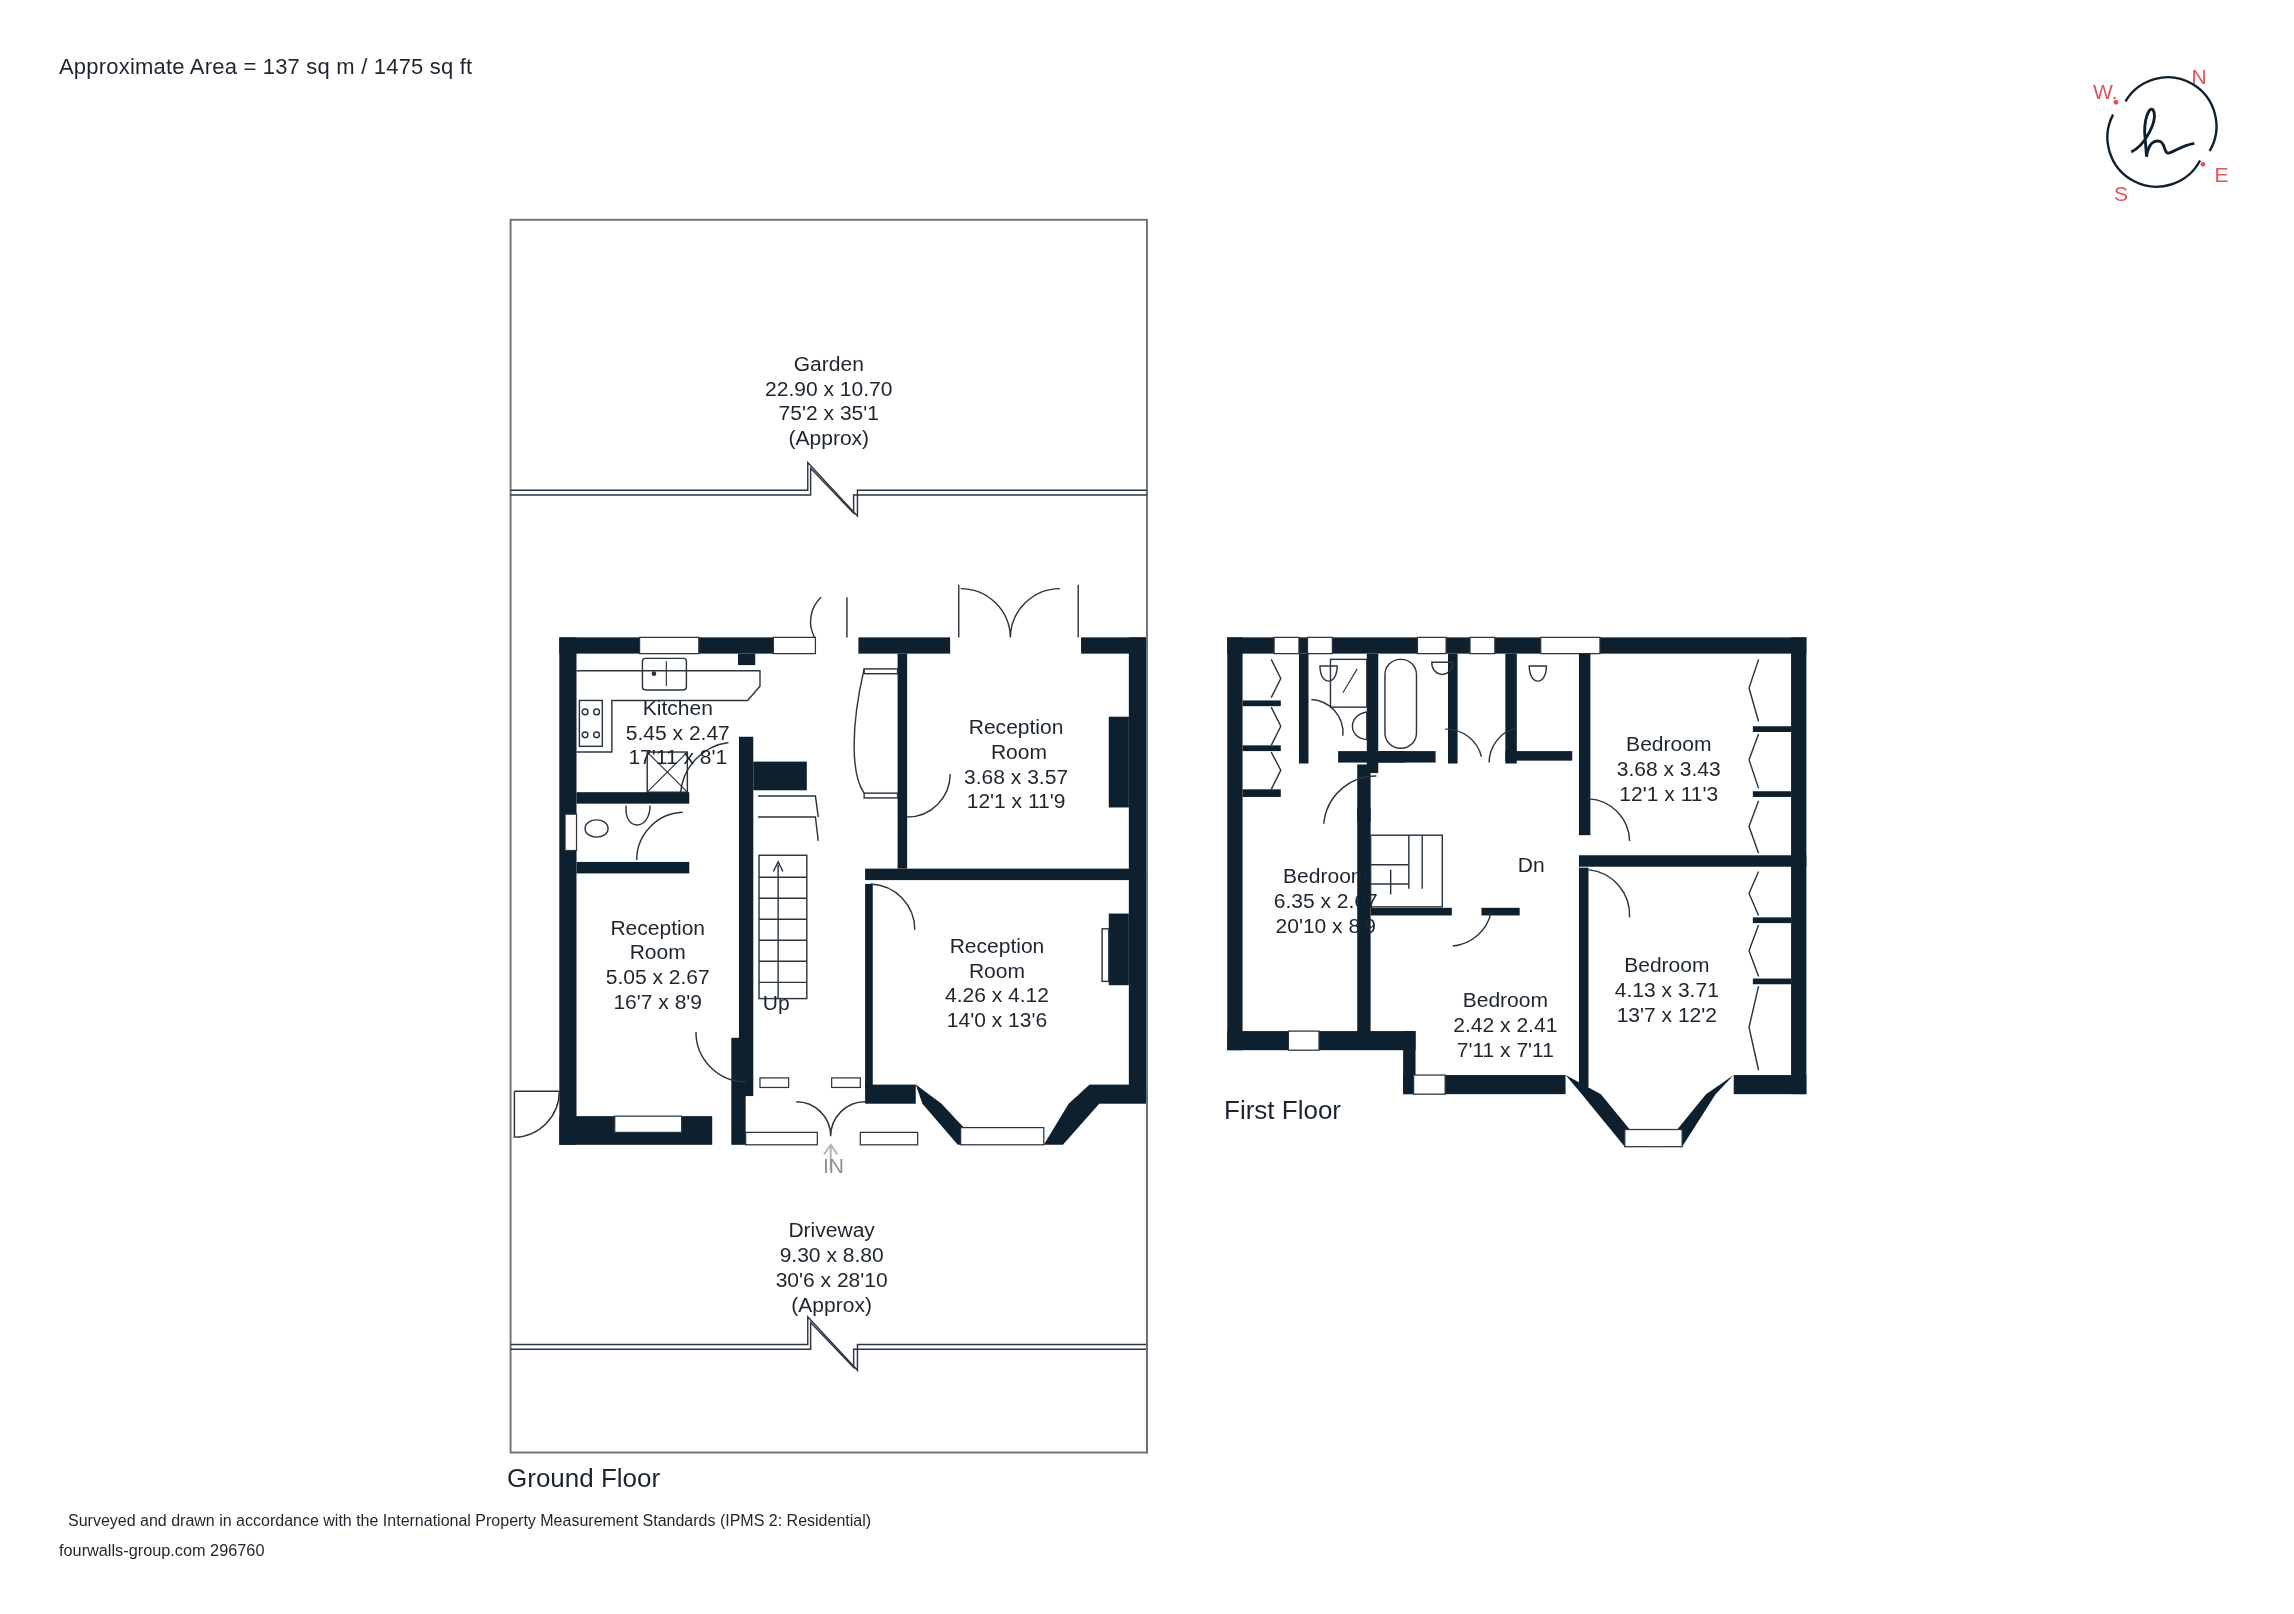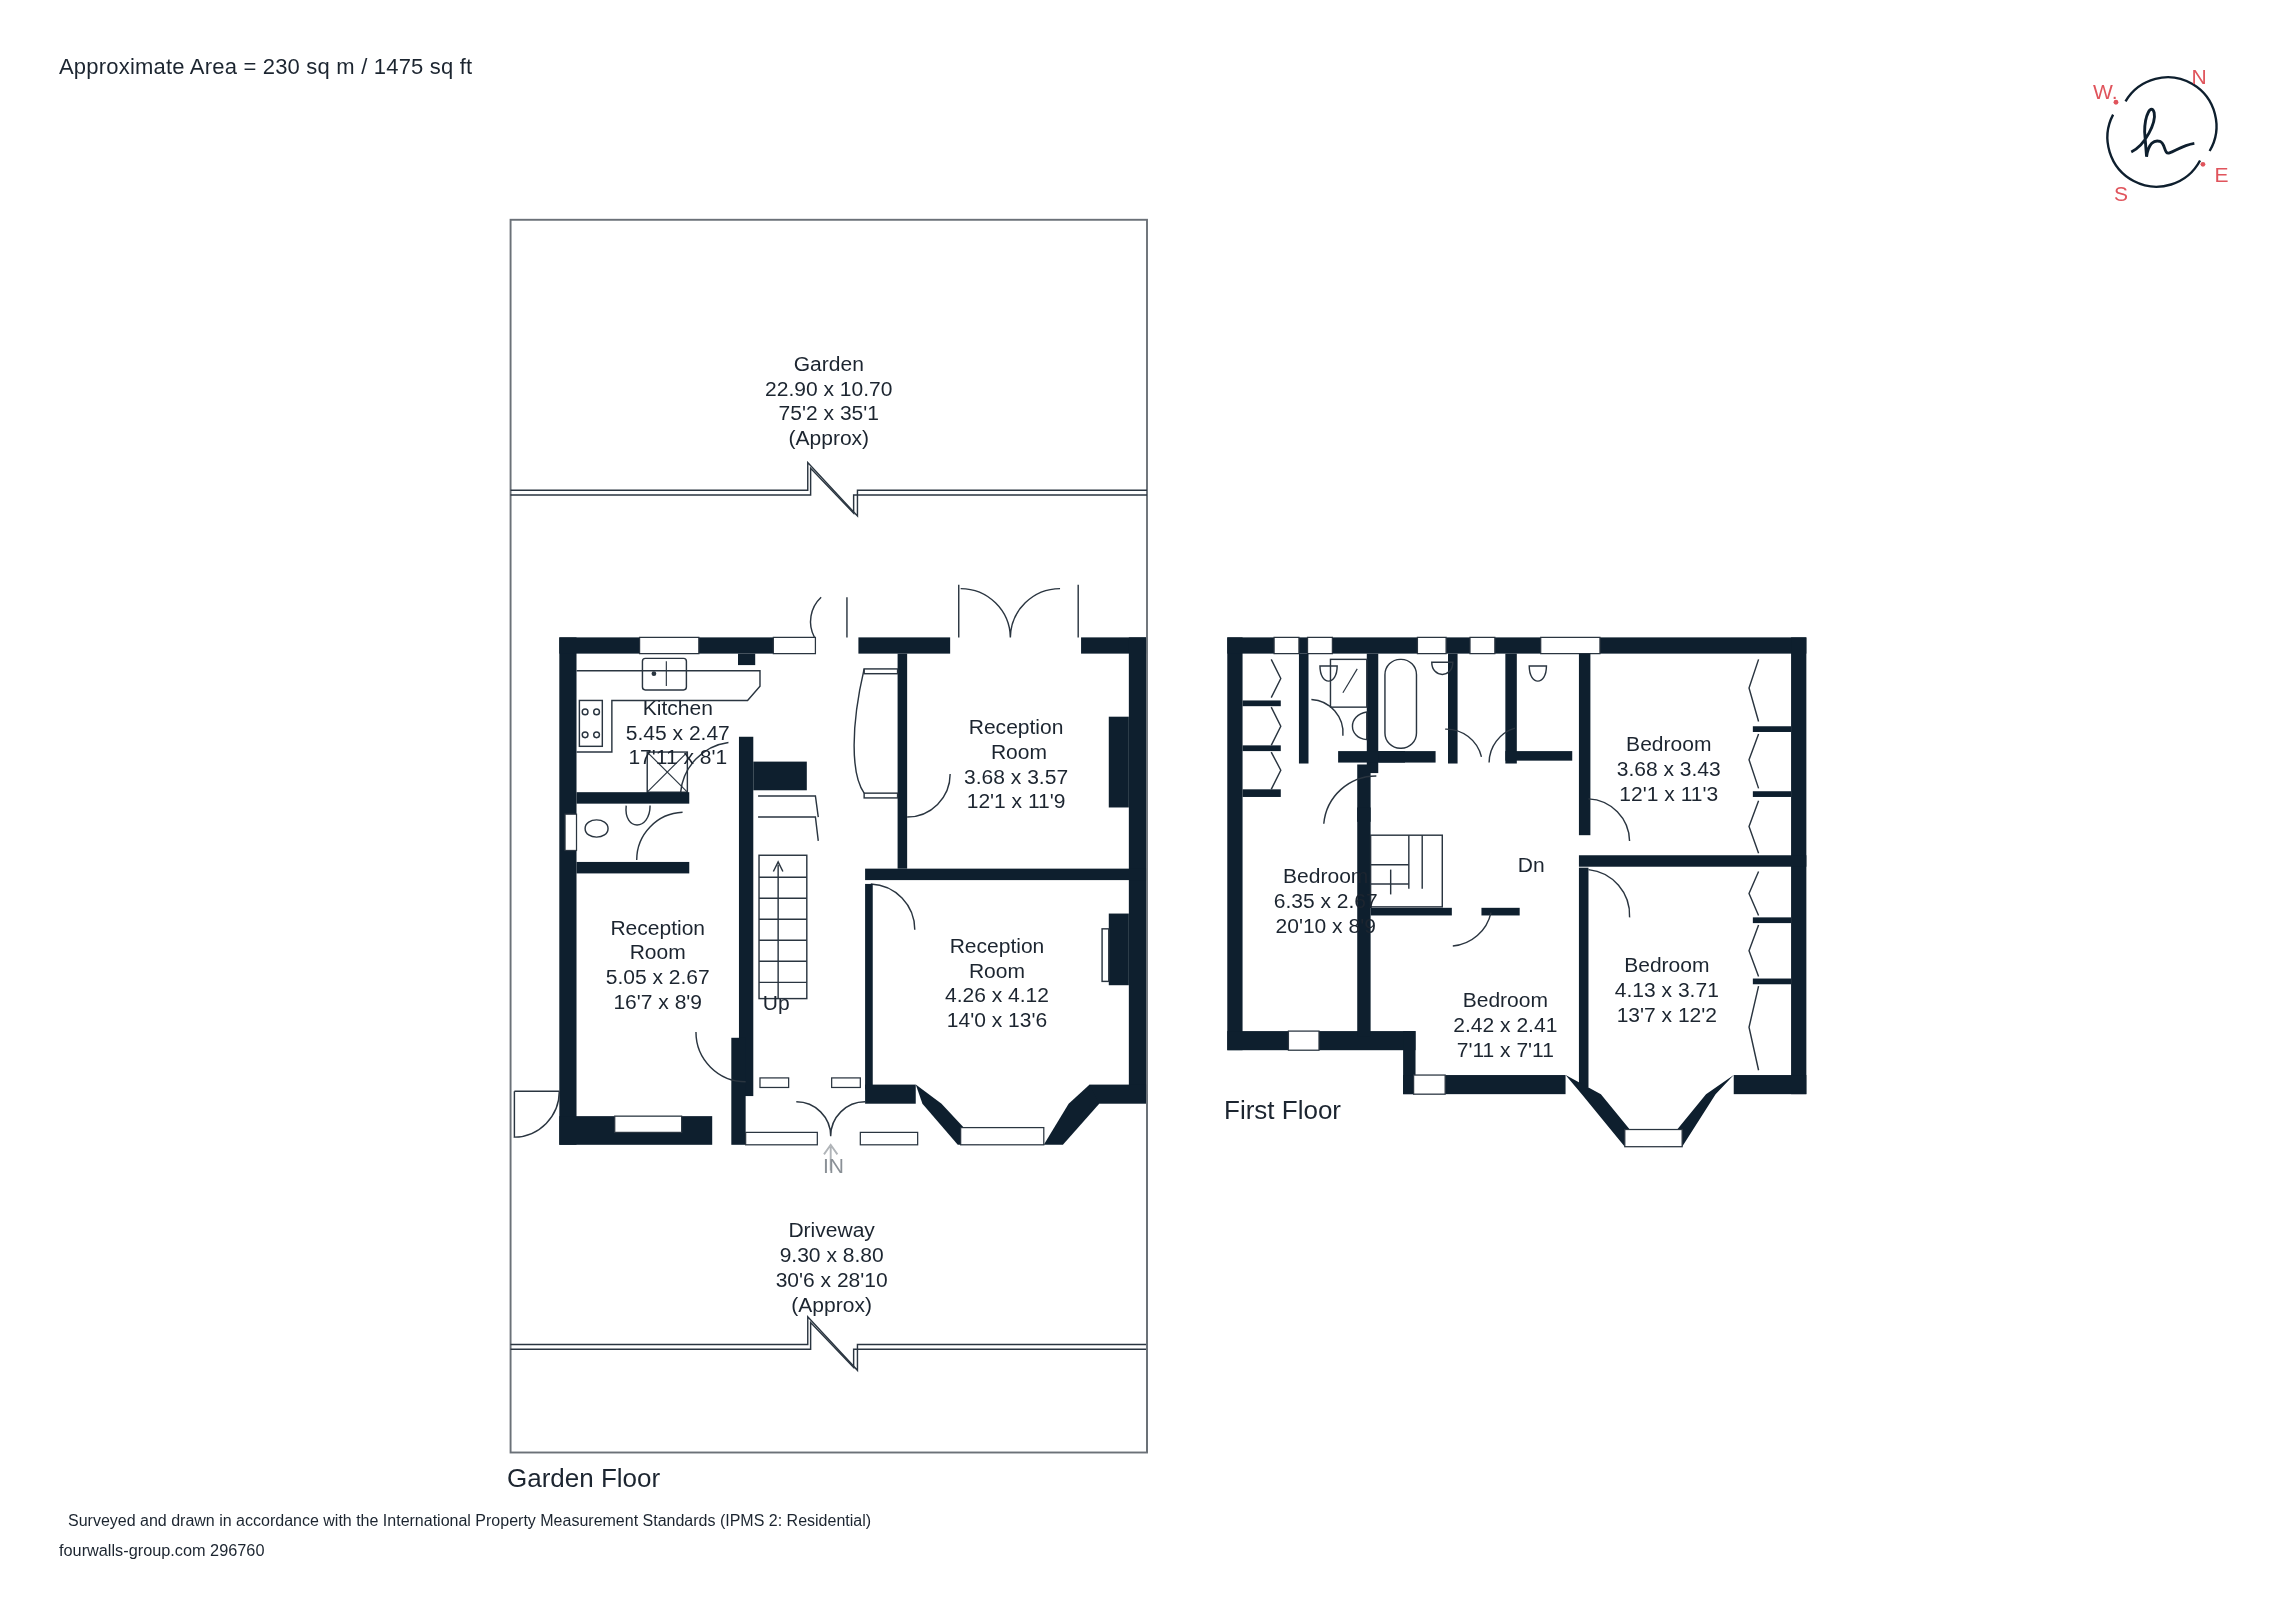--- a/index.html
+++ b/index.html
@@ -18,21 +18,21 @@
   .bound { fill:none; stroke:#6b7178; stroke-width:2; }
   .win { fill:#ffffff; stroke:#2a3540; stroke-width:1.3; }
   .room-text { font-family:"Liberation Sans", "DejaVu Sans", sans-serif; fill:#1c2530; font-size:22px; text-anchor:middle; }
   .compass-letter { font-family:"Liberation Sans", sans-serif; fill:#e0545c; font-size:22px; }
   .in-text { font-family:"Liberation Sans", sans-serif; fill:#8a9096; font-size:22px; text-anchor:middle; }
   .dn-text { font-family:"Liberation Sans", sans-serif; fill:#1c2530; font-size:22px; }
 </style>
 </head>
 <body>
 
-<div class="abs area-title">Approximate Area = 230 sq m / 1475 sq ft</div>
+<div class="abs area-title">Approximate Area = 137 sq m / 1475 sq ft</div>
 
 <svg width="2294" height="1614" viewBox="0 0 2400 1689">
 
   <g>
     <path d="M2224,106 A49,49 0 1 1 2312,158" fill="none" stroke="#0e1f2e" stroke-width="2.5"></path>
     <path d="M2302,168 A49,49 0 0 1 2211,120" fill="none" stroke="#0e1f2e" stroke-width="2.5"></path>
     <circle cx="2214" cy="107" r="2.5" fill="#e0545c"></circle>
     <circle cx="2305" cy="172" r="2.5" fill="#e0545c"></circle>
     <path d="M2230,159 C2245,152 2256,128 2254,118 C2251,108 2244,120 2244,138 L2246,164 C2248,150 2254,146 2260,148 C2266,150 2264,162 2270,160 C2276,158 2284,152 2296,150" fill="none" stroke="#0e1f2e" stroke-width="3"></path>
     <text x="2293" y="88" class="compass-letter">N</text>
@@ -261,18 +261,18 @@
     <text class="room-text" x="1575" y="1054">Bedroom</text>
     <text class="room-text" x="1575" y="1080">2.42 x 2.41</text>
     <text class="room-text" x="1575" y="1106">7'11 x 7'11</text>
 
     <text class="room-text" x="1744" y="1017">Bedroom</text>
     <text class="room-text" x="1744" y="1043">4.13 x 3.71</text>
     <text class="room-text" x="1744" y="1069">13'7 x 12'2</text>
   </g>
 </svg>
 
-<div class="abs floor-label" id="ground-label">Garden Floor</div>
+<div class="abs floor-label" id="ground-label">Ground Floor</div>
 <div class="abs floor-label" id="first-label">First Floor</div>
 
 <div class="abs footer-line1">Surveyed and drawn in accordance with the International Property Measurement Standards (IPMS 2: Residential)</div>
 <div class="abs footer-line2">fourwalls-group.com 296760</div>
 
 
 </body></html>

